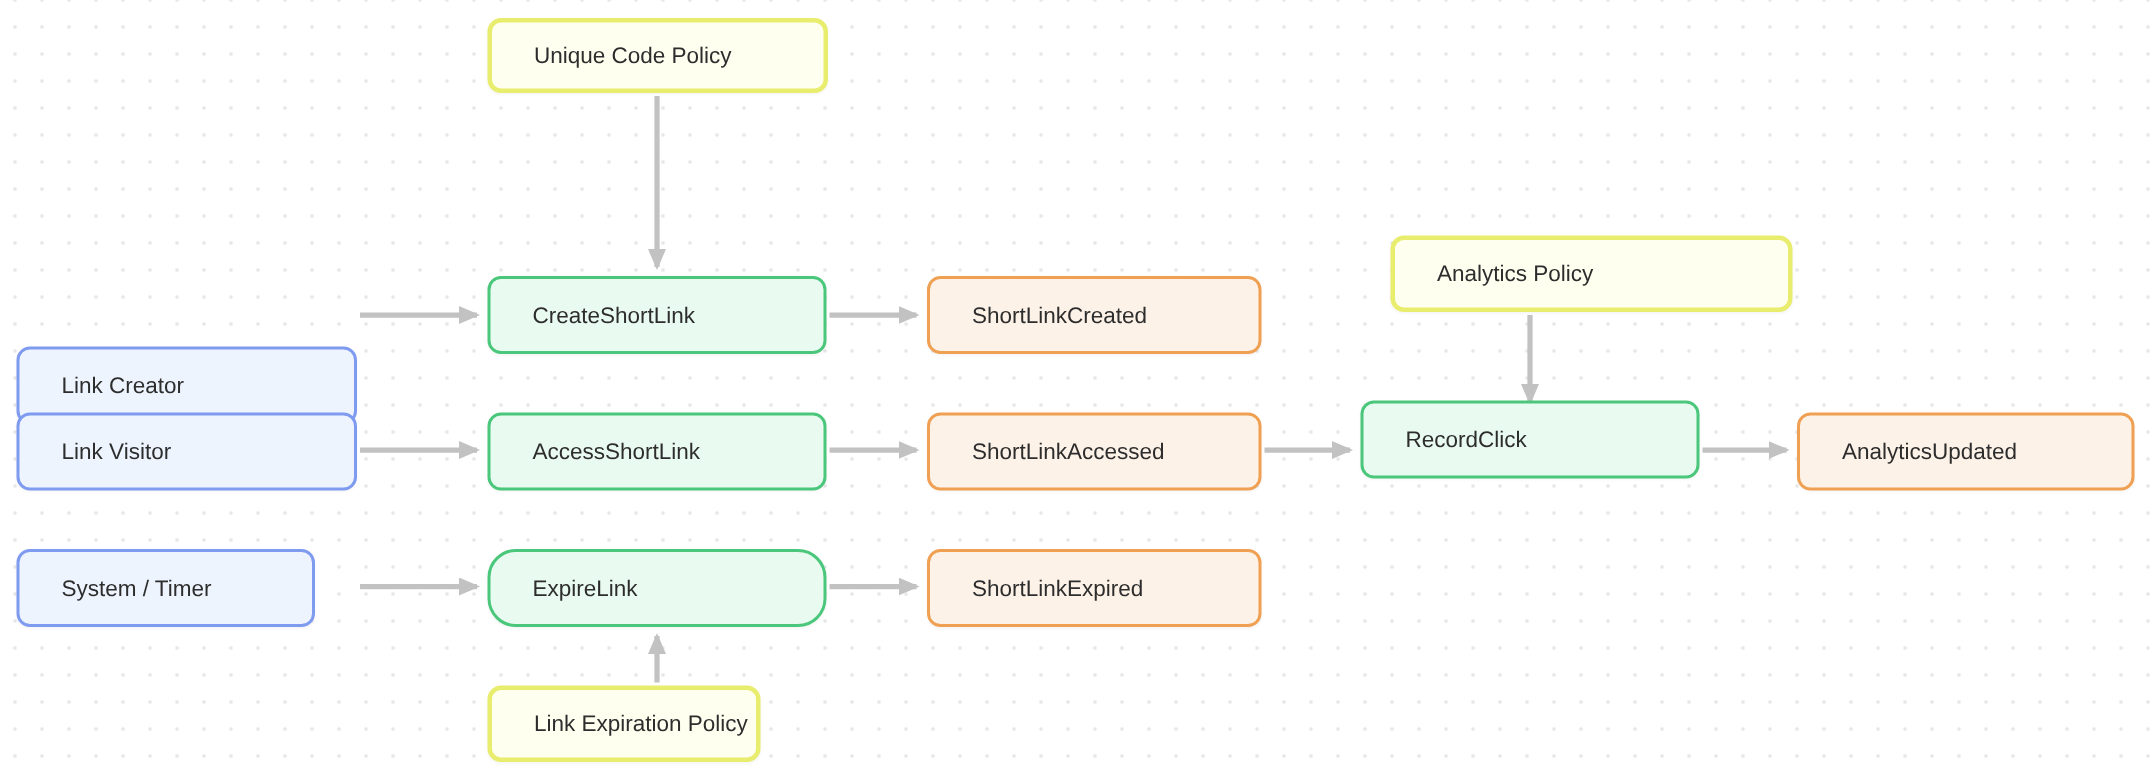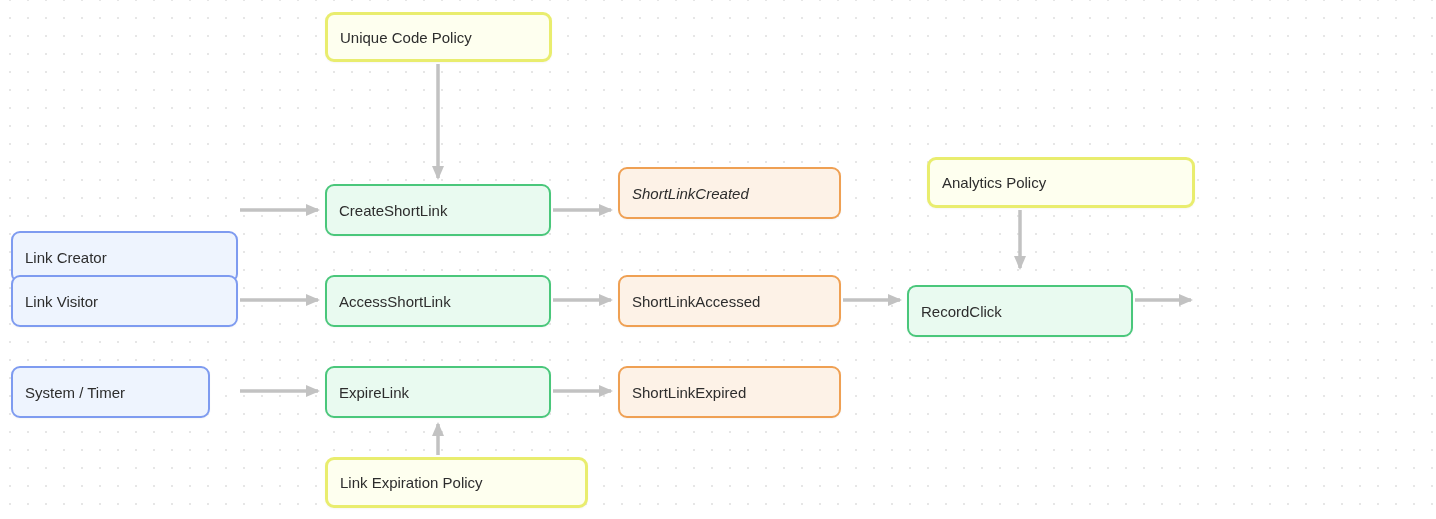--- a/index.html
+++ b/index.html
@@ -24,21 +24,21 @@
     width: 1436px;
     height: 519px;
     pointer-events: none;
   }
   .node {
     position: absolute;
     box-sizing: border-box;
     border-radius: 9px;
     display: flex;
     align-items: center;
-    padding-left: 12px;
+    padding-left: 28px;
     font-size: 15px;
     color: #2d2d2d;
     box-shadow: 0 1px 2px rgba(0,0,0,0.04);
     cursor: default;
     white-space: nowrap;
   }
   .node.actor   { background: #eef4fe; border: 2px solid #7e9bf0; }
   .node.command { background: #e9faf0; border: 2px solid #4ac77b; }
   .node.event   { background: #fdf2e7; border: 2px solid #efa053; }
   .node.policy  { background: #feffef; border: 3px solid #e9ed6e; }
@@ -72,40 +72,43 @@
     </div>
     <div class="node policy" style="left: 907px; top: 157px; width: 268px; height: 51px; margin-left: 20px;">
       <span class="node-label">Analytics Policy</span>
     </div>
     <div class="node actor" style="left: 11px; top: 184px; width: 227px; height: 52px; margin-top: 47px;">
       <span class="node-label">Link Creator</span>
     </div>
     <div class="node command" style="left: 325px; top: 184px; width: 226px; height: 52px;">
       <span class="node-label">CreateShortLink</span>
     </div>
-    <div class="node event" style="left: 618px; top: 167px; width: 223px; height: 52px; font-style: italic;">
+    <div class="node event" style="left: 618px; top: 184px; width: 223px; height: 52px;">
       <span class="node-label">ShortLinkCreated</span>
     </div>
     <div class="node actor" style="left: 11px; top: 275px; width: 227px; height: 52px; text-align: right;">
       <span class="node-label">Link Visitor</span>
     </div>
     <div class="node command" style="left: 325px; top: 275px; width: 226px; height: 52px;">
       <span class="node-label">AccessShortLink</span>
     </div>
     <div class="node event" style="left: 618px; top: 275px; width: 223px; height: 52px;">
       <span class="node-label">ShortLinkAccessed</span>
     </div>
-    <div class="node command" style="left: 907px; top: 285px; width: 226px; height: 52px;">
+    <div class="node command" style="left: 907px; top: 267px; width: 226px; height: 52px;">
       <span class="node-label">RecordClick</span>
+    </div>
+    <div class="node event" style="left: 1198px; top: 275px; width: 225px; height: 52px;">
+      <span class="node-label">AnalyticsUpdated</span>
     </div>
     <div class="node actor" style="left: 11px; top: 366px; width: 199px; height: 52px;">
       <span class="node-label">System / Timer</span>
     </div>
-    <div class="node command" style="left: 325px; top: 366px; width: 226px; height: 52px;">
+    <div class="node command" style="left: 325px; top: 366px; width: 226px; height: 52px; border-radius: 19px;">
       <span class="node-label">ExpireLink</span>
     </div>
     <div class="node event" style="left: 618px; top: 366px; width: 223px; height: 52px;">
       <span class="node-label">ShortLinkExpired</span>
     </div>
-    <div class="node policy" style="left: 325px; top: 457px; width: 263px; height: 51px; text-align: right;">
+    <div class="node policy" style="left: 325px; top: 457px; width: 182px; height: 51px; text-align: right;">
       <span class="node-label">Link Expiration Policy</span>
     </div>
   </div>
 
 </body></html>

